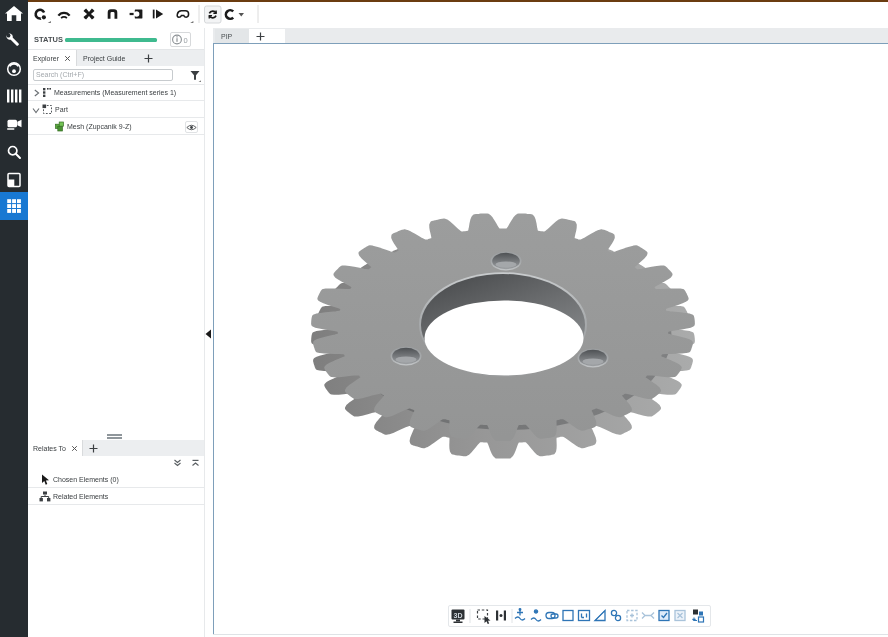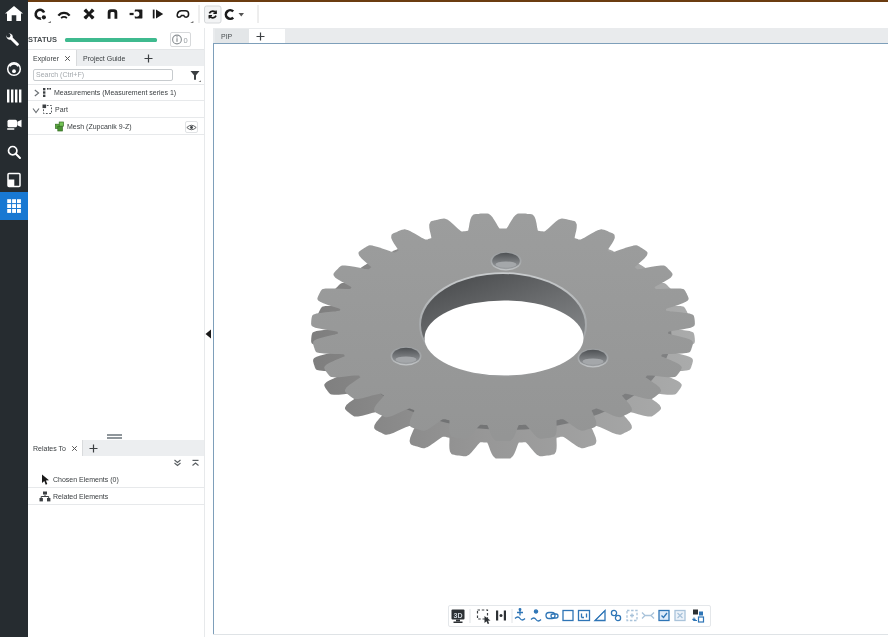--- a/index.html
+++ b/index.html
@@ -97,21 +97,21 @@
     <path d="M-4.6 5.4 L-4.6 1.6 L-0.9 1.6" stroke-width="1.8"></path>
   </g>
   <path d="M 205.2 9.4 A 4.3 4.3 0 1 0 205.2 15.6" fill="none" stroke="#1a1a1a" stroke-width="2.6"></path>
   <path d="M210.5 11 l5.5 0 l-2.75 3.5 z" fill="#555"></path>
   <line x1="230" y1="3" x2="230" y2="21" stroke="#dcdcdc" stroke-width="1"></line>
 </svg>
 
 <div class="abs" style="left:28px;top:28px;width:185px;height:609px;background:#fff;"></div>
 
 <div class="abs" style="left:28px;top:29px;width:176px;height:21px;border-bottom:1px solid #e4e6e8;background:#fff;"></div>
-<div class="abs" style="left:28px;top:35px;font-size:7.5px;font-weight:bold;color:#4a4f52;">STATUS</div>
+<div class="abs" style="left:34px;top:35px;font-size:7.5px;font-weight:bold;color:#4a4f52;">STATUS</div>
 <div class="abs" style="left:65px;top:38px;width:92px;height:3.5px;background:#3fba8f;border-radius:1.5px;"></div>
 <div class="abs" style="left:170px;top:32px;width:21px;height:15px;border:1px solid #d7d9db;border-radius:2px;"></div>
 <svg class="abs" style="left:172px;top:34px;" width="18" height="11" viewBox="0 0 18 11">
   <circle cx="5" cy="5.5" r="4.4" fill="none" stroke="#8b9094" stroke-width="1.1"></circle>
   <rect x="4.4" y="4.2" width="1.2" height="3.6" fill="#8b9094"></rect>
   <rect x="4.4" y="2.2" width="1.2" height="1.3" fill="#8b9094"></rect>
   <text x="11.5" y="8.5" font-size="7.5" fill="#9aa0a4">0</text>
 </svg>
 
 <div class="abs" style="left:28px;top:50px;width:176px;height:16px;background:#eceef0;"></div>

